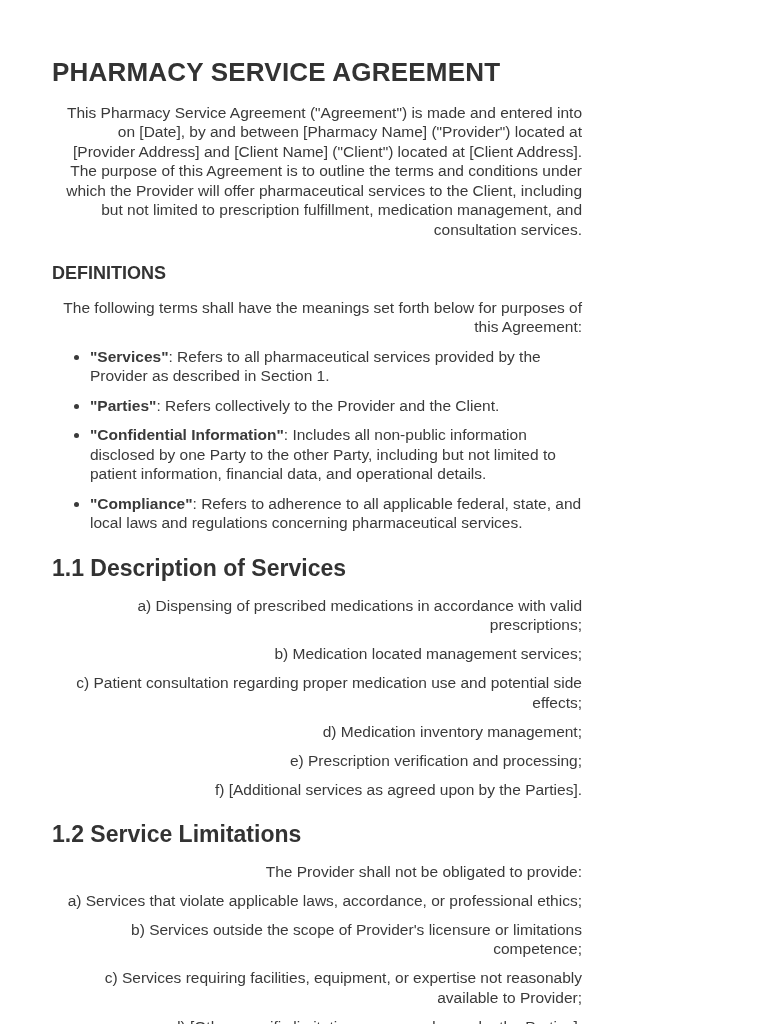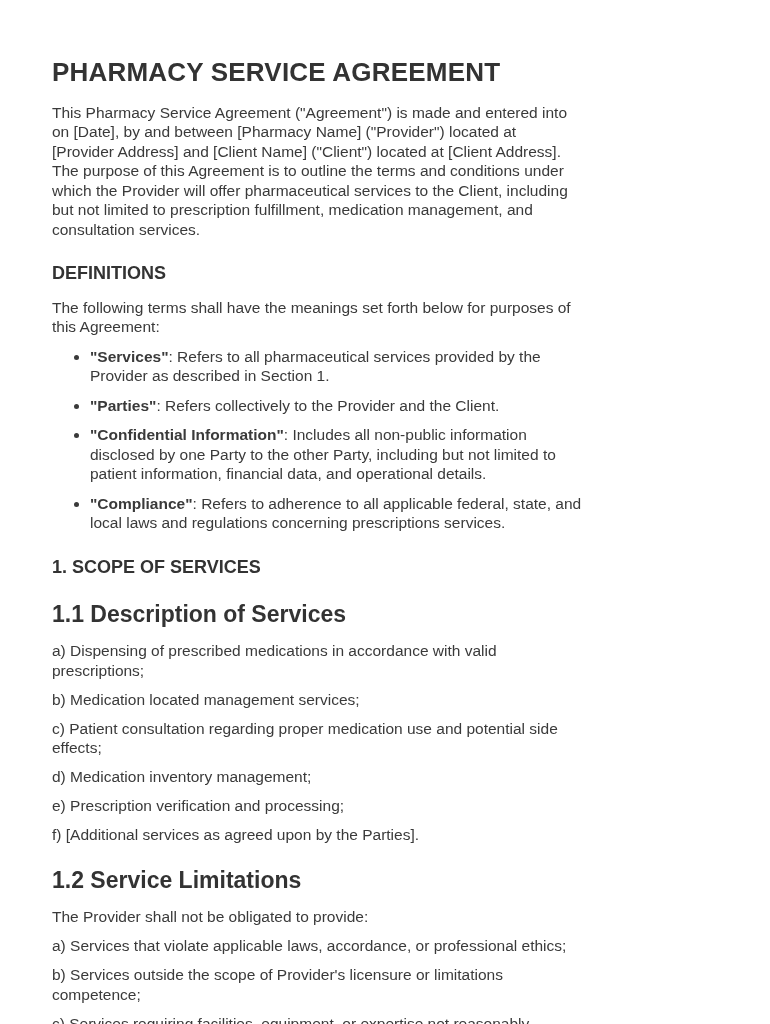--- a/index.html
+++ b/index.html
@@ -36,20 +36,21 @@
   }
   h3.subsec-heading {
     font-size: 23px;
     line-height: 1.2;
     margin: 22px 0 13px 0;
     color: #333333;
     font-weight: bold;
   }
   p {
     margin: 0 0 9.5px 0;
+    text-align: right;
   }
   ul.def-list {
     margin: 10px 0 14px 0;
     padding-left: 38px;
   }
   ul.def-list li {
     margin-bottom: 10px;
   }
   .term {
     font-weight: bold;
@@ -65,24 +66,23 @@
   <p>This Pharmacy Service Agreement ("Agreement") is made and entered into on [Date], by and between [Pharmacy Name] ("Provider") located at [Provider Address] and [Client Name] ("Client") located at [Client Address]. The purpose of this Agreement is to outline the terms and conditions under which the Provider will offer pharmaceutical services to the Client, including but not limited to prescription fulfillment, medication management, and consultation services.</p>
 
   <h2 class="sec-heading">DEFINITIONS</h2>
 
   <p>The following terms shall have the meanings set forth below for purposes of this Agreement:</p>
 
   <ul class="def-list">
     <li><span class="term">"Services"</span><span>: Refers to all pharmaceutical services provided by the Provider as described in Section 1.</span></li>
     <li><span class="term">"Parties"</span><span>: Refers collectively to the Provider and the Client.</span></li>
     <li><span class="term">"Confidential Information"</span><span>: Includes all non-public information disclosed by one Party to the other Party, including but not limited to patient information, financial data, and operational details.</span></li>
-    <li><span class="term">"Compliance"</span><span>: Refers to adherence to all applicable federal, state, and local laws and regulations concerning prescriptions services.</span></li>
+    <li><span class="term">"Compliance"</span><span>: Refers to adherence to all applicable federal, state, and local laws and regulations concerning pharmaceutical services.</span></li>
   </ul>
 
-  <h2 class="sec-heading">1. SCOPE OF SERVICES</h2>
 
   <h3 class="subsec-heading">1.1 Description of Services</h3>
 
 
   <div>
     <p>a) Dispensing of prescribed medications in accordance with valid prescriptions;</p>
     <p>b) Medication located management services;</p>
     <p>c) Patient consultation regarding proper medication use and potential side effects;</p>
     <p>d) Medication inventory management;</p>
     <p>e) Prescription verification and processing;</p>

